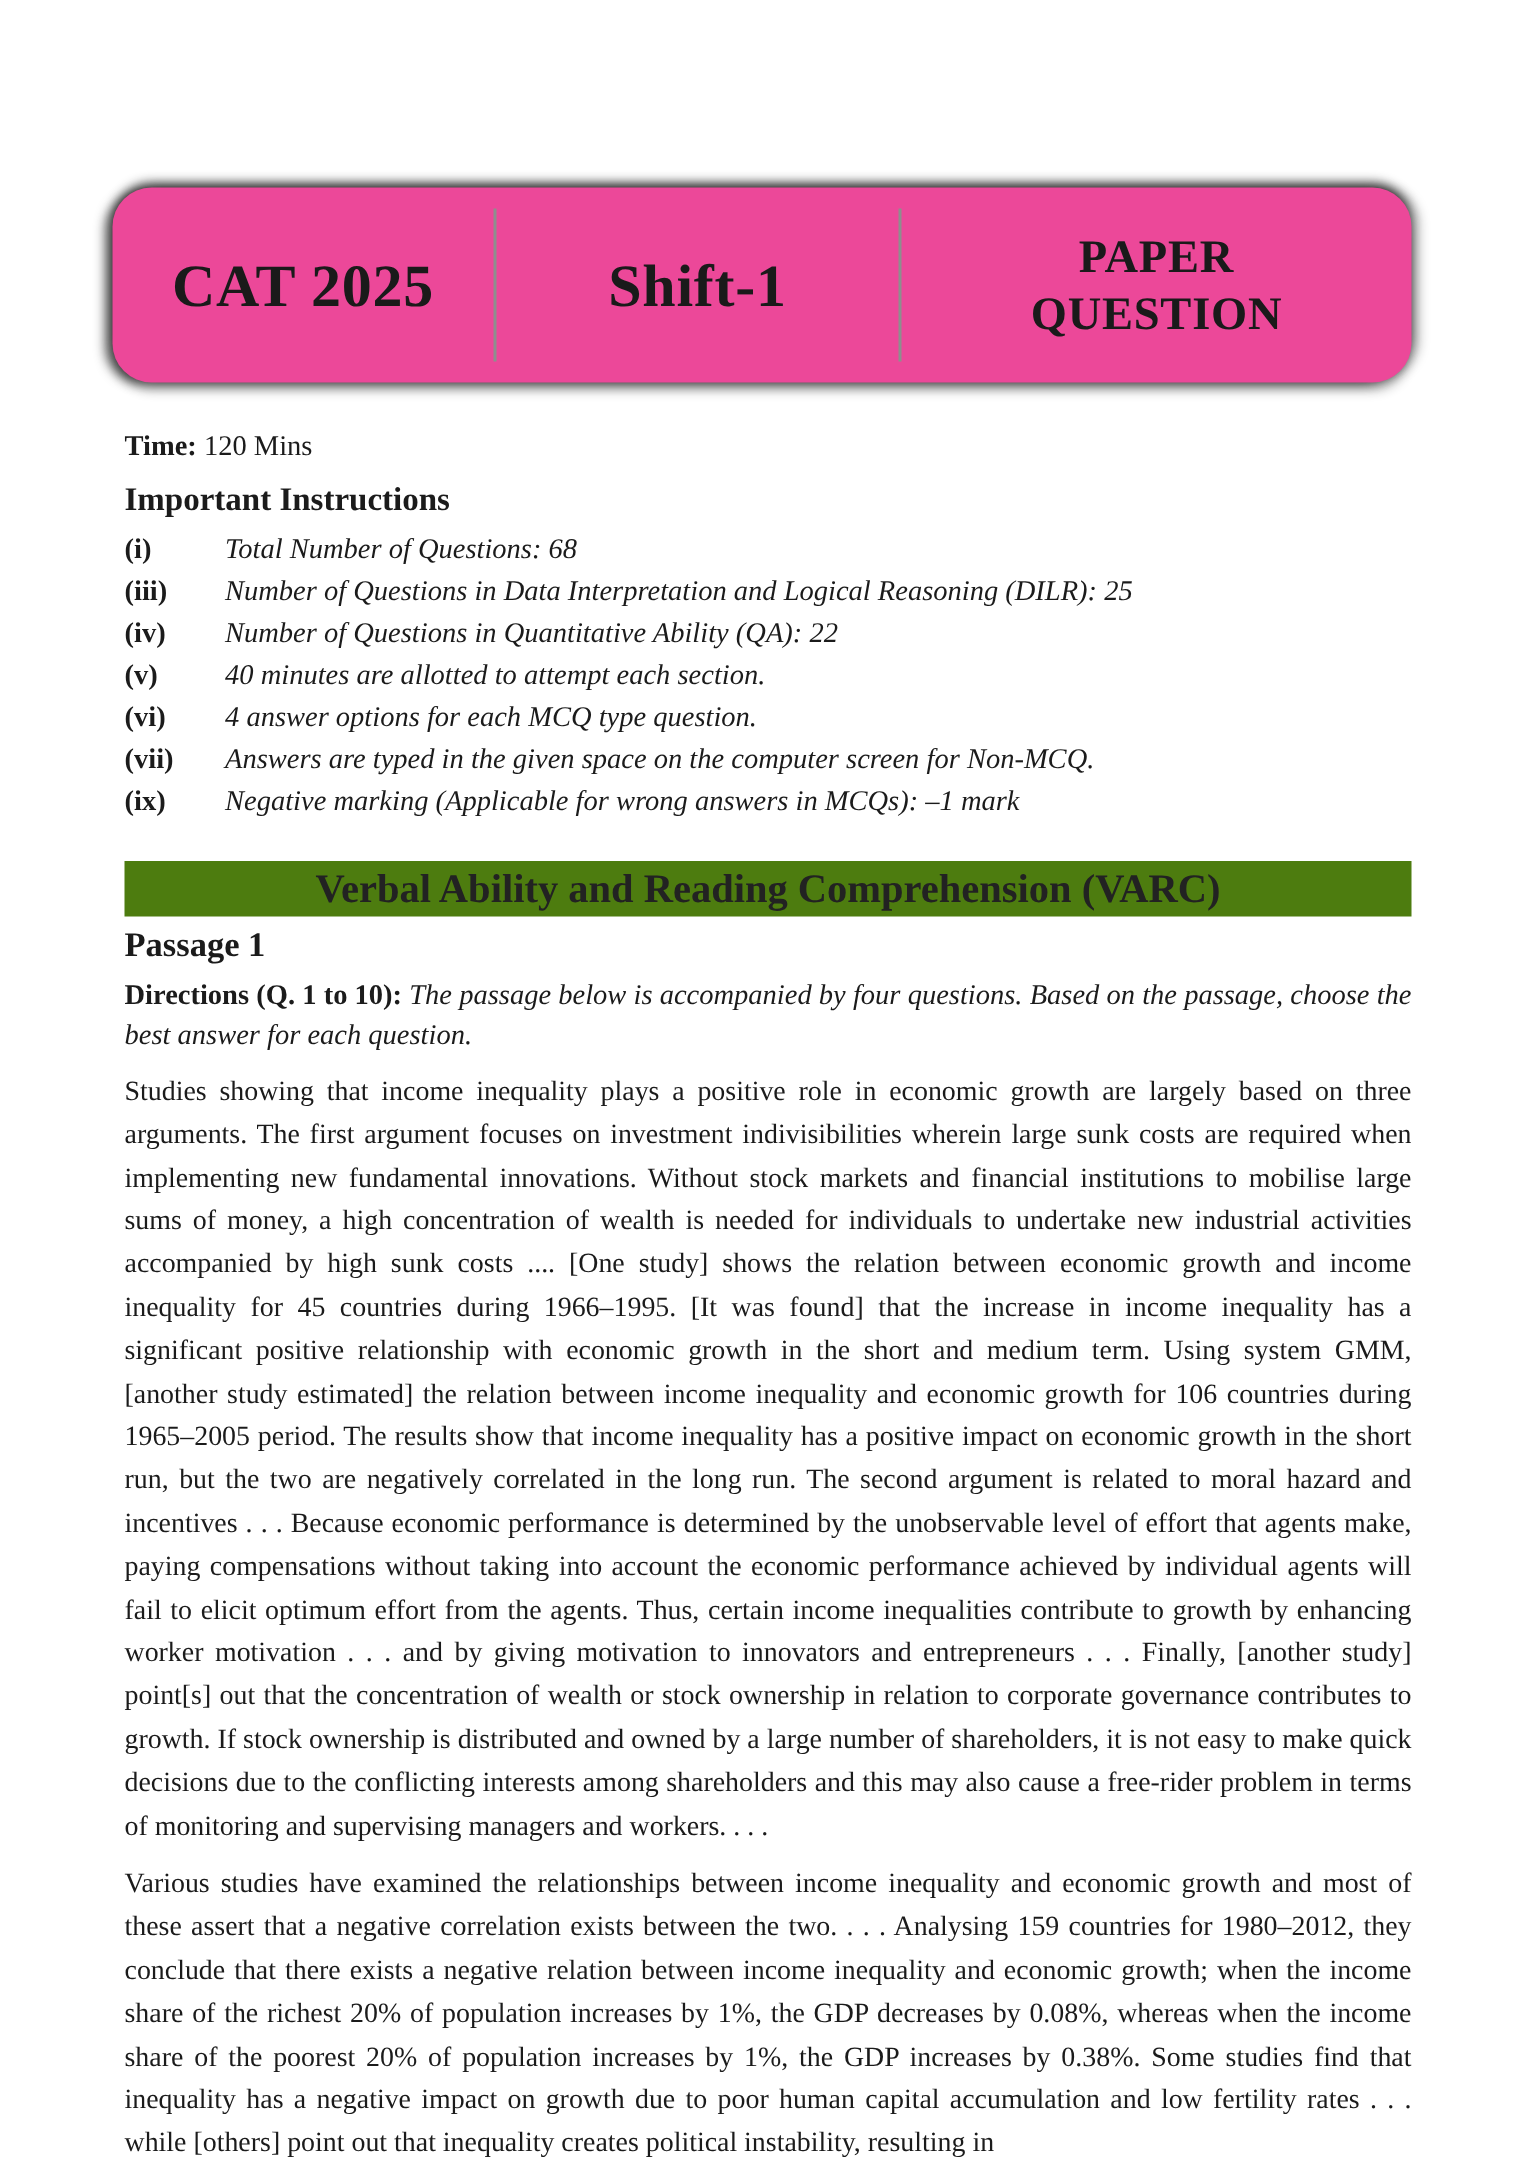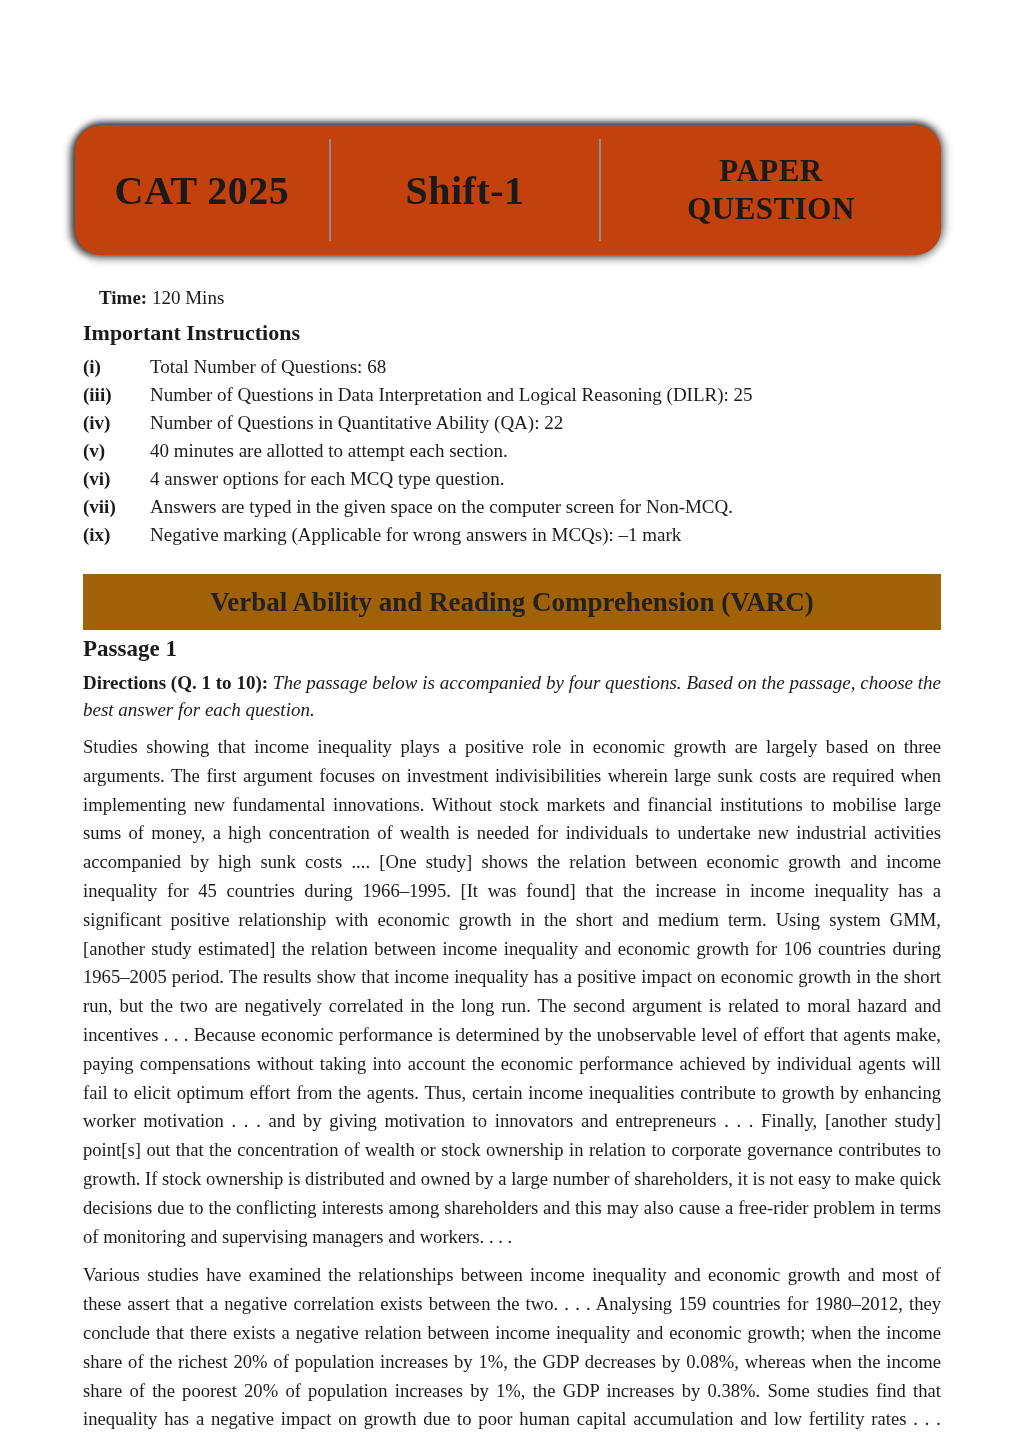--- a/index.html
+++ b/index.html
@@ -10,21 +10,21 @@
     overflow: hidden;
   }
   .page { width: 1024px; height: 1440px; padding: 0 83px; position: relative; }
 
   
   .badge {
     margin-top: 125px;
     margin-left: -8px;
     width: 866px;
     height: 130px;
-    background: #c2410c;
+    background: #ec4899;
     border-radius: 26px;
     display: flex;
     align-items: stretch;
     box-shadow:
       0 -5px 7px -2px rgba(25,25,25,0.85),
       -7px 2px 7px -2px rgba(25,25,25,0.70),
       7px -2px 8px -3px rgba(25,25,25,0.40),
       0 7px 8px -3px rgba(25,25,25,0.45);
   }
   .badge-col {
@@ -32,32 +32,32 @@
     font-weight: bold; font-size: 40px; letter-spacing: 0.5px;
     color: #1a1a1a; text-align: center;
   }
   .badge-col.c1 { width: 254px; }
   .badge-col.c2 { width: 268px; }
   .badge-col.c3 { flex: 1; font-size: 31px; line-height: 1.22; }
   .badge-divider { width: 2px; background: #8e8e8e; margin: 14px 0; }
 
   
   .time-line { margin-top: 32px; font-size: 19px; }
-  .bold { font-weight: bold; margin-left: 16px; }
+  .bold { font-weight: bold; }
   .instructions-title { margin-top: 11px; font-size: 22px; font-weight: bold; }
   .instr-list { margin-top: 7px; }
   .instr-row { display: flex; font-size: 19px; line-height: 28px; }
   .instr-num { width: 67px; font-weight: bold; flex-shrink: 0; }
-  .instr-text { flex: 1; }
+  .instr-text { flex: 1; font-style: italic; }
 
   
   .section-bar {
     margin-top: 25px;
-    background: #a16207;
-    height: 56px;
+    background: #4d7c0f;
+    height: 37px;
     display: flex; align-items: center; justify-content: center;
     font-size: 27px; font-weight: bold; color: #222222;
   }
 
   
   .passage-title { margin-top: 6px; font-size: 23px; font-weight: bold; }
   .directions { margin-top: 7px; font-size: 19px; line-height: 27px; text-align: justify; }
   .directions .label { font-weight: bold; font-style: normal; }
   .directions .dtext { font-style: italic; }
   .para {

